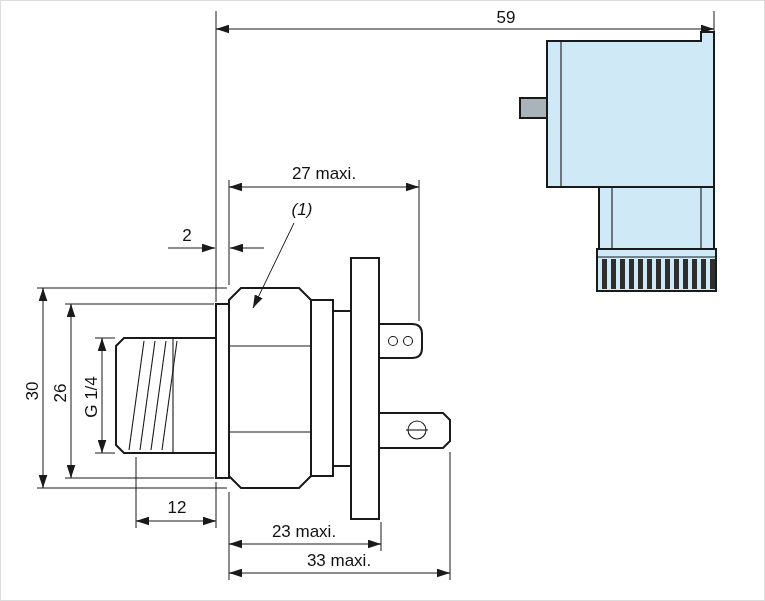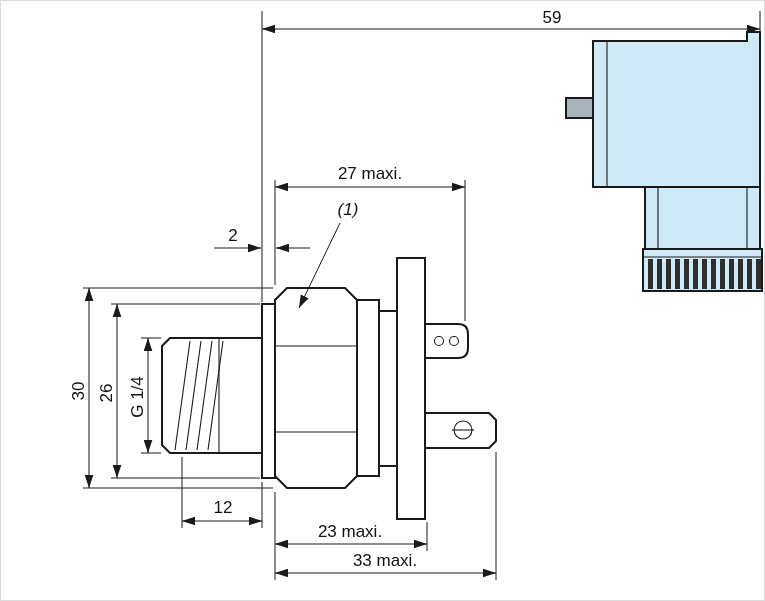--- a/index.html
+++ b/index.html
@@ -1,20 +1,19 @@
 <!DOCTYPE html>
 <html><head>
 <meta charset="utf-8">
 <style>
   html,body{margin:0;padding:0;background:#f3f3f3;}
   .canvas{
     position:relative;width:765px;height:601px;background:#ffffff;
     border:1px solid #dcdcdc;box-sizing:border-box;
     font-family:"Liberation Sans",sans-serif;
-    padding-left:46px;
   }
   svg{display:block;}
   svg text{font-family:"Liberation Sans",sans-serif;font-size:17px;fill:#111;}
   .dim{stroke:#1a1a1a;stroke-width:1;fill:none;}
   .s2{stroke:#1a1a1a;stroke-width:2;}
   .s1{stroke:#1a1a1a;stroke-width:1.1;fill:none;}
   .white{fill:#ffffff;}
   .lbl-rot{dominant-baseline:middle;}
 </style>
 </head>

